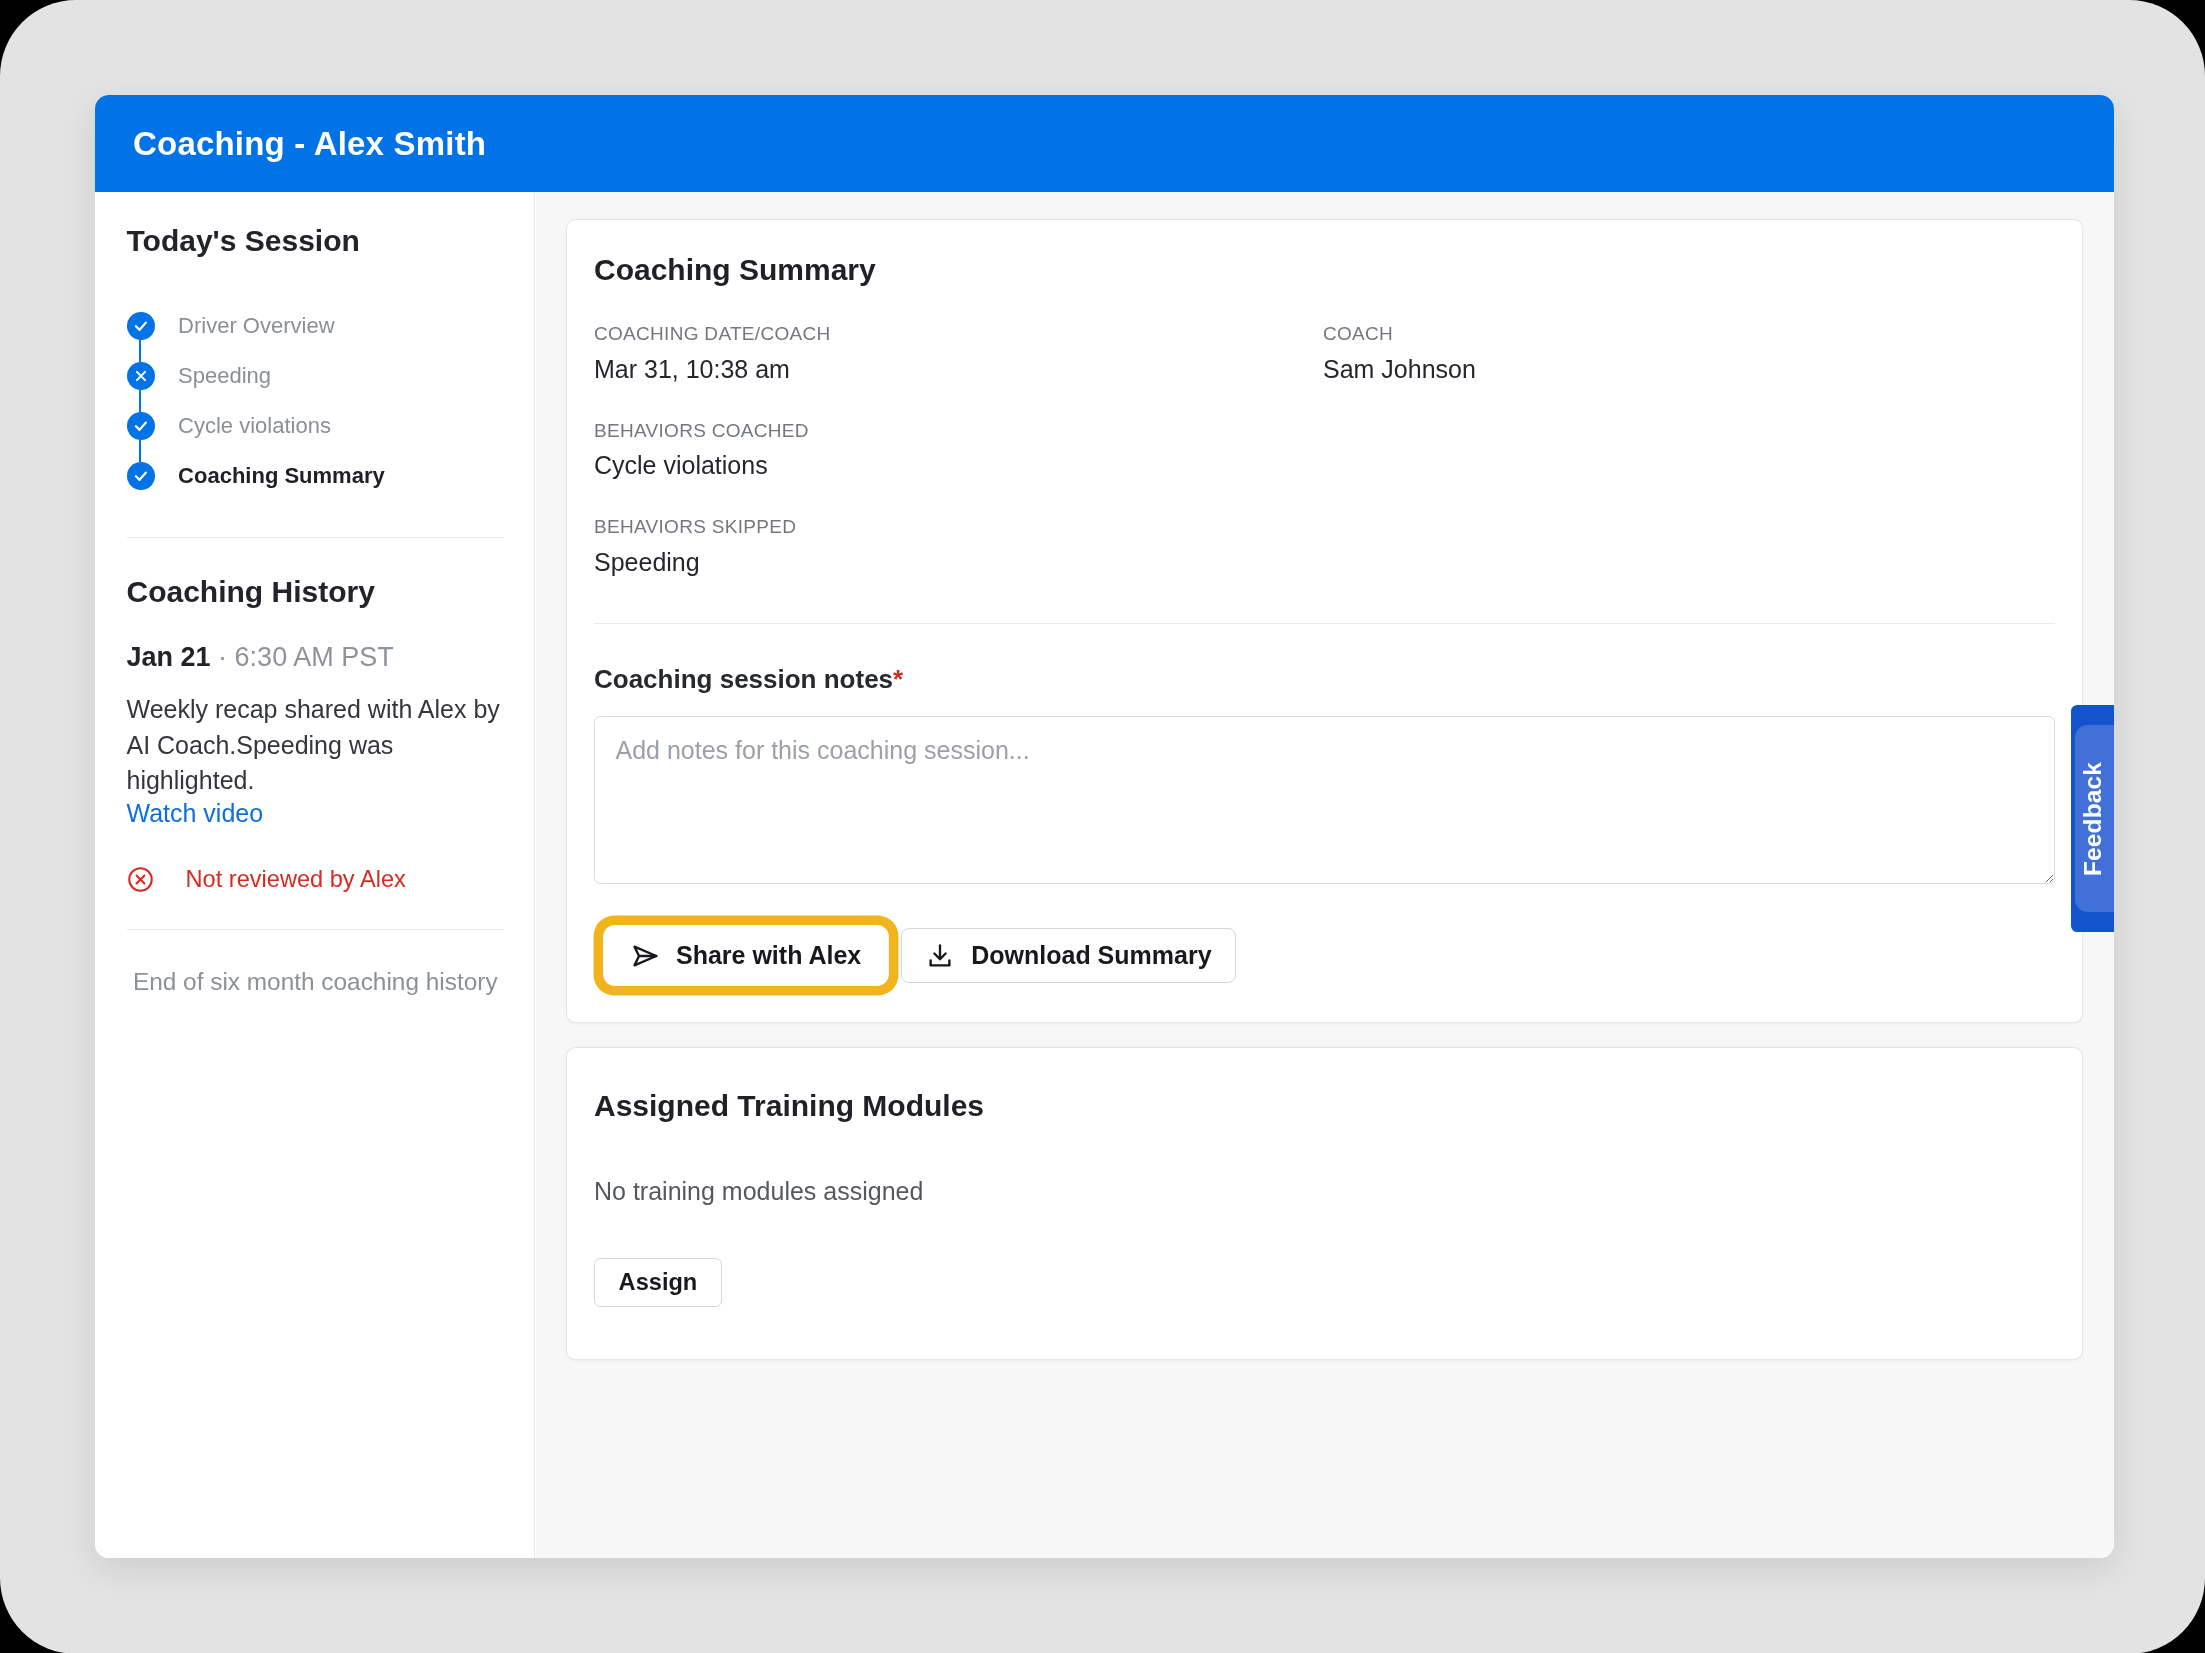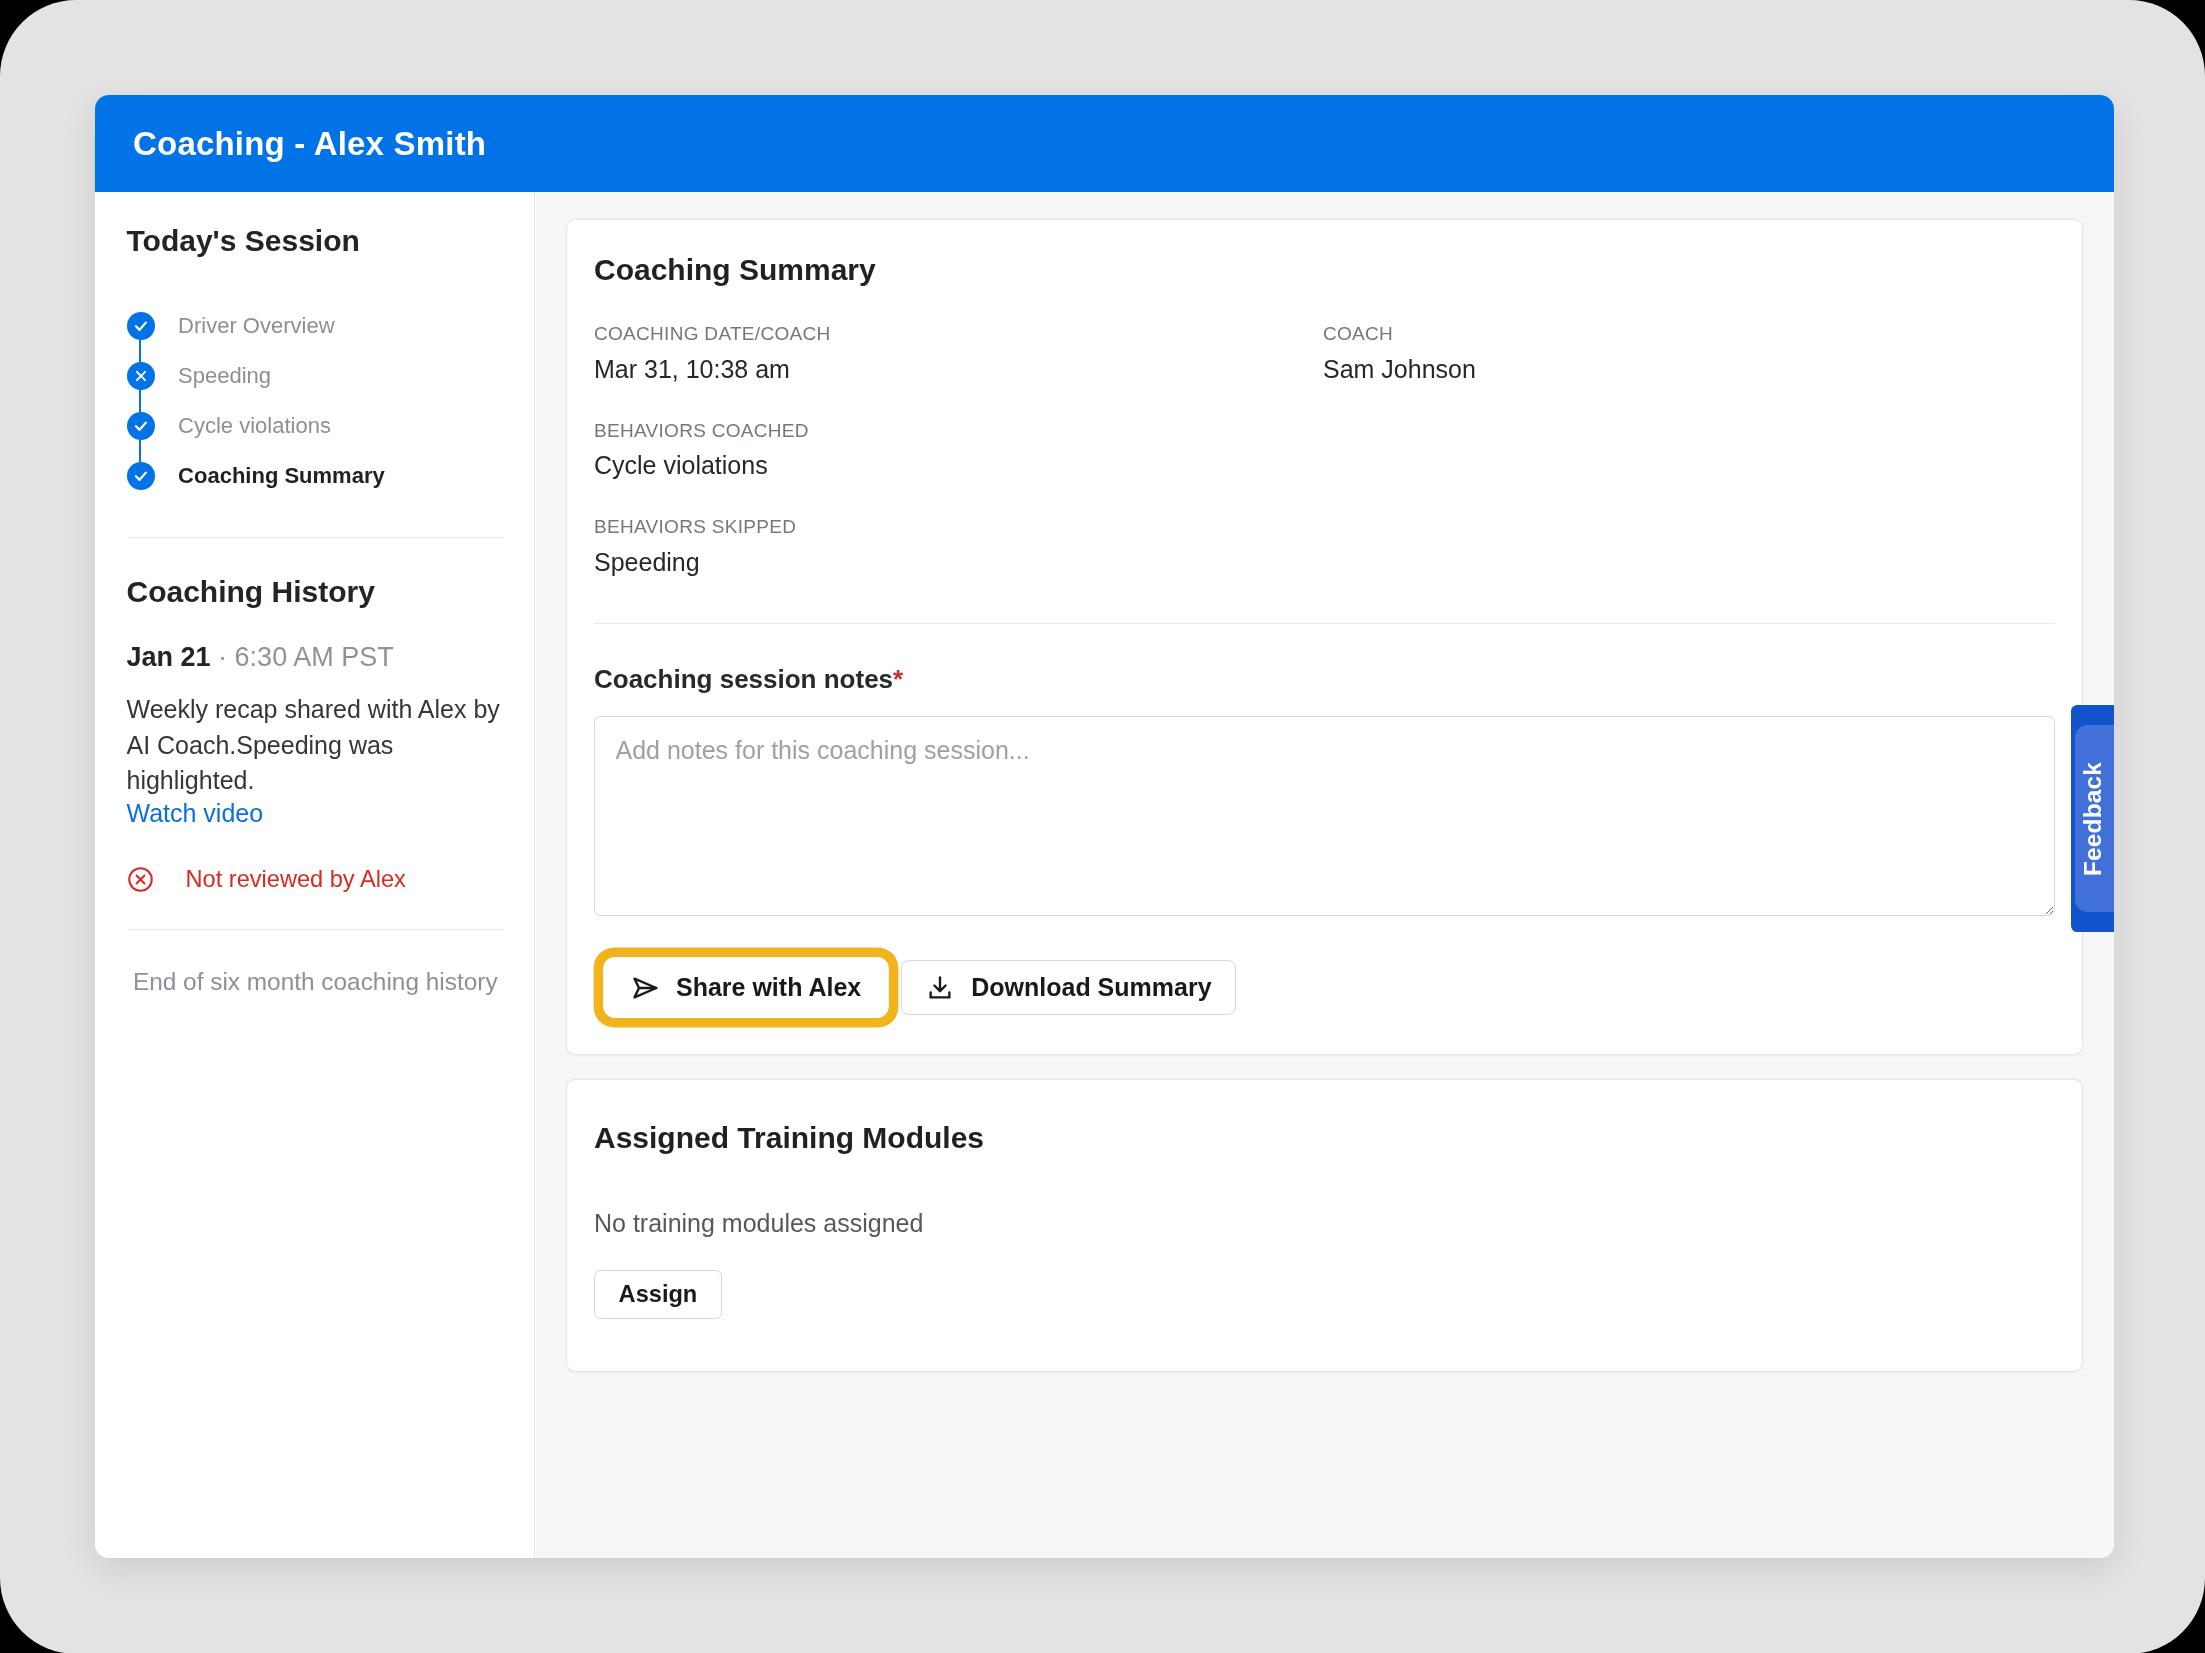--- a/index.html
+++ b/index.html
@@ -52,35 +52,35 @@
 
   .fields { display:grid; grid-template-columns:729px 1fr; }
   .field { margin-top:36px; }
   .f-label { font-size:19px; color:#72787f; letter-spacing:0.3px; }
   .f-value { margin-top:9.5px; font-size:25px; color:#24272b; }
 
   .card-divider { height:0.8px; background:#e9eaeb; margin-top:46px; }
 
   .notes-label { margin-top:41px; font-size:26px; font-weight:700; color:#26292e; }
   .req { color:#d62b20; font-weight:700; }
-  .notes-area { display:block; margin-top:20.5px; width:100%; height:200px; border:0.8px solid #d8dadc;
+  .notes-area { display:block; margin-top:20.5px; width:100%; height:168px; border:0.8px solid #d8dadc;
                 border-radius:6.3px; padding:19px 20.5px; font-family:"Liberation Sans", sans-serif;
                 font-size:25px; color:#24272b; resize:both; background:#fff; }
   .notes-area::placeholder { color:#9aa1a8; }
 
   .btn-row { margin-top:44px; display:flex; align-items:center; gap:16px; padding-left:12.6px; }
   .btn { display:inline-flex; align-items:center; gap:15.8px; background:#fff; font-size:25px; font-weight:700;
          color:#17191c; border-radius:7.9px; padding:11.8px 23.6px; cursor:pointer; }
   .btn-share { border:none; box-shadow:0 0 0 3.9px #fff, 0 0 0 13.4px #f2b41d; }
   .btn-download { border:1.6px solid #d4d6d9; }
   .btn svg { display:block; }
 
   .card-2 { margin-top:23.6px; padding:41px 27px 52px; }
   .empty-text { margin-top:54px; font-size:25px; color:#55595f; }
-  .btn-assign { margin-top:32px; display:inline-block; background:#fff; border:1.6px solid #d4d6d9;
+  .btn-assign { margin-top:52px; display:inline-block; background:#fff; border:1.6px solid #d4d6d9;
                 border-radius:6.3px; font-size:23.6px; font-weight:700; color:#17191c;
                 padding:10.2px 23.6px; cursor:pointer; }
 
   
   .feedback { position:absolute; right:0; top:610px; width:43px; height:227px; background:#1353cb;
               border-radius:6.3px 0 0 6.3px; cursor:pointer; z-index:5; }
   .feedback-inner { position:absolute; left:3.9px; right:0; top:19.7px; bottom:19.7px; background:#4170d8;
                     border-radius:12.6px 0 0 12.6px; }
   .feedback-text { position:absolute; left:50%; top:50%; transform:translate(-50%,-50%) rotate(-90deg);
                    color:#fff; font-size:24.4px; font-weight:600; white-space:nowrap; letter-spacing:0.2px; }

